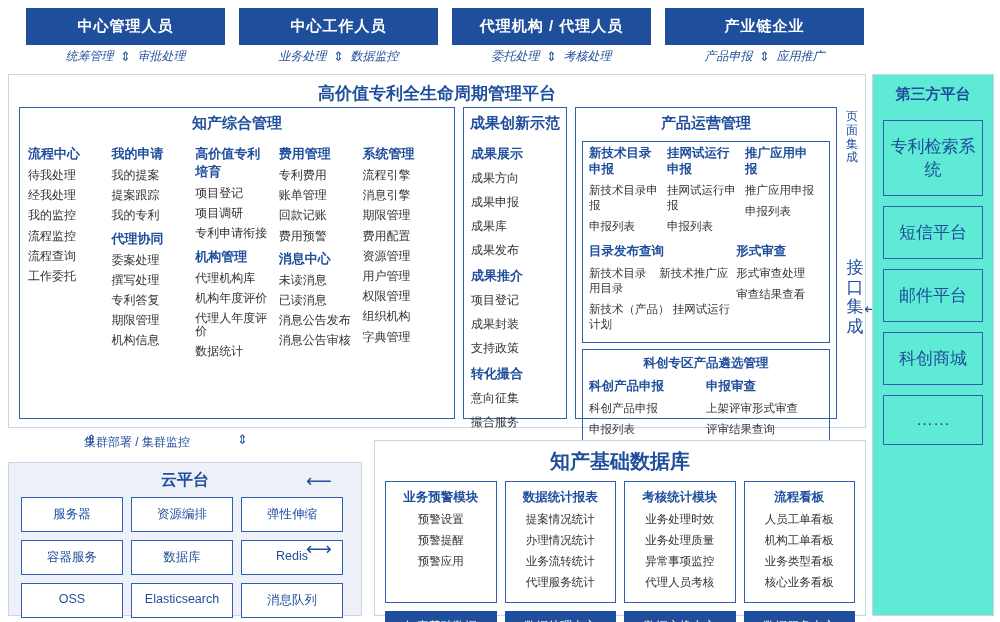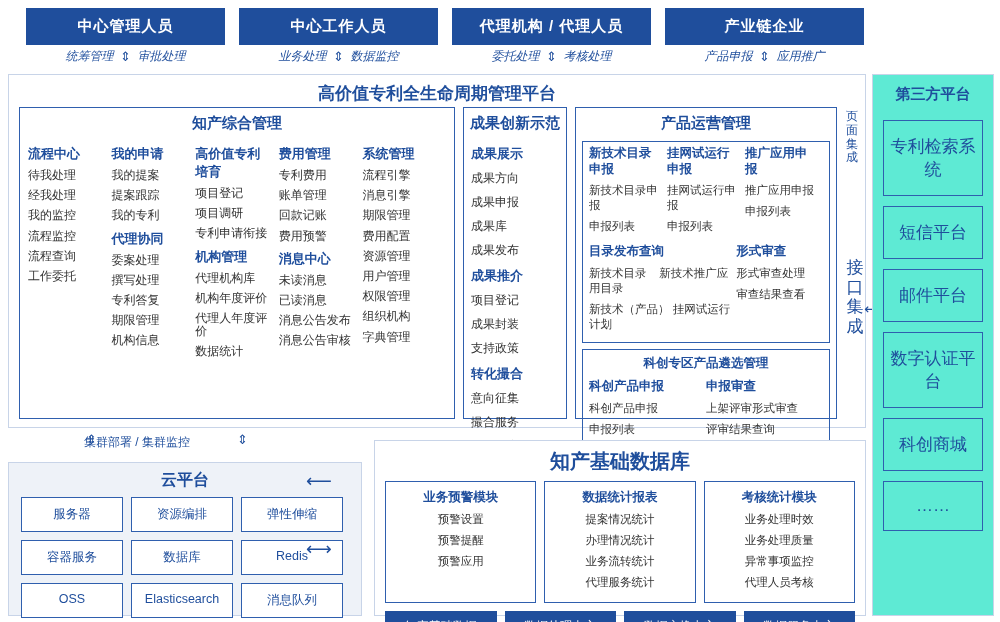--- a/index.html
+++ b/index.html
@@ -270,21 +270,20 @@
 
   <div class="integ">页面集成</div>
   <div class="integ2">接口集成</div>
   <div class="arrowLR">⟷</div>
 
   <div class="third">
     <div class="thirdTitle">第三方平台</div>
     <div class="tpItem">专利检索系统</div>
     <div class="tpItem">短信平台</div>
     <div class="tpItem">邮件平台</div>
-    <div class="tpItem">数字认证平台</div>
     <div class="tpItem">科创商城</div>
     <div class="tpItem">……</div>
   </div>
 
   <div class="updown2">⇕</div>
   <div class="clusterLbl">集群部署 / 集群监控</div>
   <div class="updown3">⇕</div>
 
   <div class="cloud">
     <div class="cloudTitle">云平台</div>
@@ -320,20 +319,27 @@
         <div class="dbItem">业务流转统计</div>
         <div class="dbItem">代理服务统计</div>
       </div>
       <div class="dbCol">
         <div class="dbHead">考核统计模块</div>
         <div class="dbItem">业务处理时效</div>
         <div class="dbItem">业务处理质量</div>
         <div class="dbItem">异常事项监控</div>
         <div class="dbItem">代理人员考核</div>
       </div>
+      <div class="dbCol">
+        <div class="dbHead">流程看板</div>
+        <div class="dbItem">人员工单看板</div>
+        <div class="dbItem">机构工单看板</div>
+        <div class="dbItem">业务类型看板</div>
+        <div class="dbItem">核心业务看板</div>
+      </div>
     </div>
     <div class="dbFoot">
       <div class="dbFootCell">知产基础数据</div>
       <div class="dbFootCell">数据处理中心</div>
       <div class="dbFootCell">数据交换中心</div>
       <div class="dbFootCell">数据服务中心</div>
     </div>
   </div>
 
 </div>

